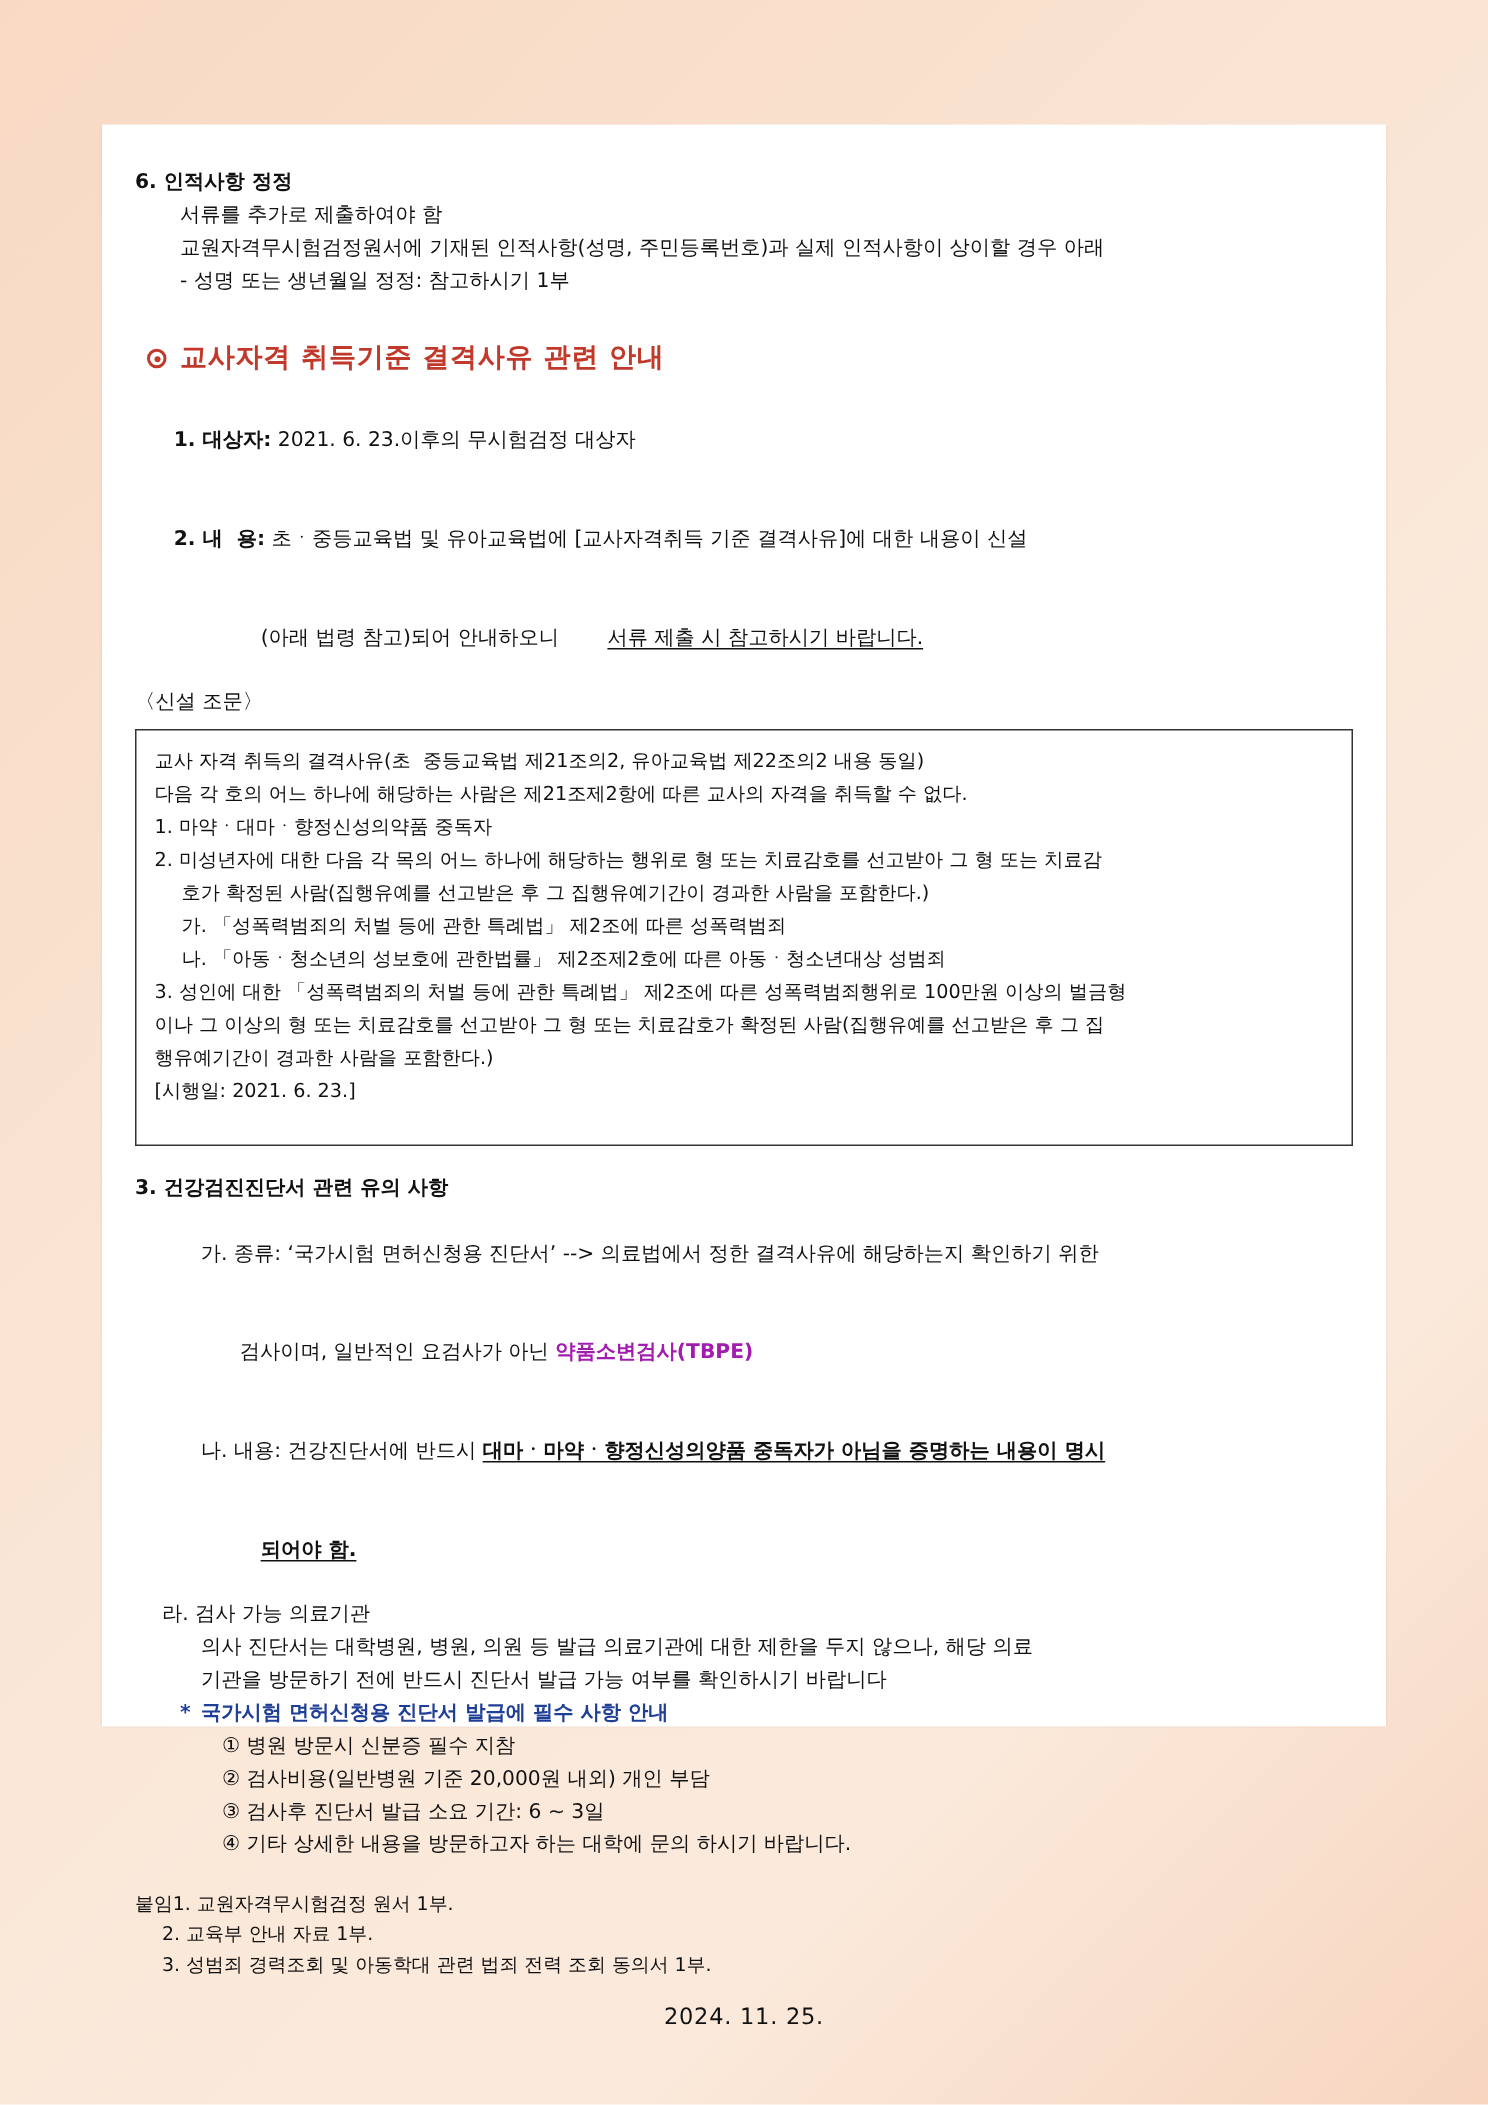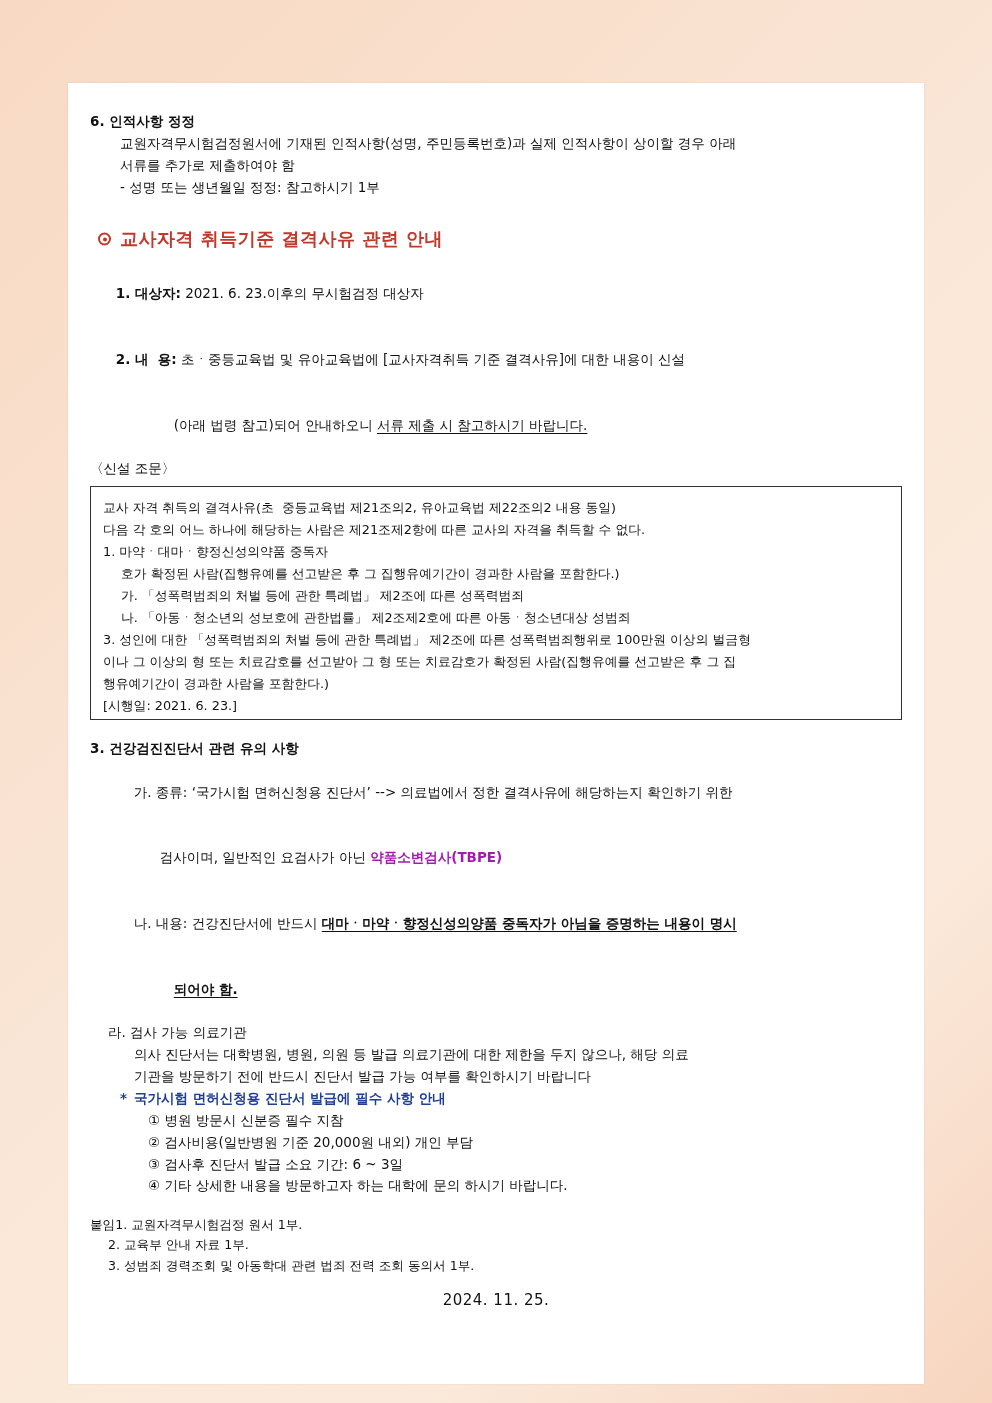--- a/index.html
+++ b/index.html
@@ -11,21 +11,21 @@
     height: 1403px;
     background: linear-gradient(135deg, #f8d9c4 0%, #f9e0cd 25%, #fae7d8 50%, #fbeadc 75%, #f7d5bf 100%);
     font-family: "DejaVu Sans", "Liberation Sans", sans-serif;
     overflow: hidden;
   }
   .page {
     position: absolute;
     left: 68px;
     top: 83px;
     width: 856px;
-    height: 1301px;
+    height: 1068px;
     background: #ffffff;
     box-shadow: 0 0 2px rgba(0,0,0,0.08);
   }
   .inner {
     position: absolute;
     left: 22px;
     top: 28px;
     right: 22px;
     font-size: 13.5px;
     color: #111;
@@ -66,28 +66,28 @@
     content: "";
     position: absolute;
     left: 2.5px;
     top: 2.5px;
     width: 4px;
     height: 4px;
     border-radius: 50%;
     background: #c0392b;
   }
 
-  .underline { text-decoration: underline; text-underline-offset: 3px; }
+  .underline { text-decoration: underline; text-underline-offset: 3px; margin-left: 28px; }
   .navy { color: #a21caf; font-weight: bold; }
   .bold-u { font-weight: bold; text-decoration: underline; text-underline-offset: 3px; }
 
   .lawbox {
     border: 1px solid #333;
     margin-top: 6px;
-    padding: 10px 12px 2px 12px;
+    padding: 10px 12px 24px 12px;
     font-size: 12.8px;
     line-height: 1.72;
   }
   .lawbox .l { white-space: pre-wrap; }
 
   .starline {
     color: #1f3f96;
     font-weight: bold;
     padding-left: 44px;
     position: relative;
@@ -108,22 +108,22 @@
     letter-spacing: 0.5px;
   }
 </style>
 </head>
 <body>
 
 <div class="page">
   <div class="inner">
 
     <div class="row b">6. 인적사항 정정</div>
+    <div class="row ind2">서류를 추가로 제출하여야 함</div>
     <div class="row ind2">교원자격무시험검정원서에 기재된 인적사항(성명, 주민등록번호)과 실제 인적사항이 상이할 경우 아래</div>
-    <div class="row ind2">서류를 추가로 제출하여야 함</div>
     <div class="row ind2">- 성명 또는 생년월일 정정: 참고하시기 1부</div>
 
     <div class="gap-l"></div>
 
     <div class="redhead">
       <span class="bullet"></span>
       <span>교사자격 취득기준 결격사유 관련 안내</span>
     </div>
 
     <div class="gap-s"></div>
@@ -136,20 +136,21 @@
     </div>
     <div class="row ind4">
       <span>(아래 법령 참고)되어 안내하오니 </span><span class="underline">서류 제출 시 참고하시기 바랍니다.</span>
     </div>
     <div class="row">〈신설 조문〉</div>
 
     <div class="lawbox">
       <div class="l">교사 자격 취득의 결격사유(초  중등교육법 제21조의2, 유아교육법 제22조의2 내용 동일)</div>
       <div class="l">다음 각 호의 어느 하나에 해당하는 사람은 제21조제2항에 따른 교사의 자격을 취득할 수 없다.</div>
       <div class="l">1. 마약ㆍ대마ㆍ향정신성의약품 중독자</div>
+      <div class="l">2. 미성년자에 대한 다음 각 목의 어느 하나에 해당하는 행위로 형 또는 치료감호를 선고받아 그 형 또는 치료감</div>
       <div class="l ind1">호가 확정된 사람(집행유예를 선고받은 후 그 집행유예기간이 경과한 사람을 포함한다.)</div>
       <div class="l ind1">가. 「성폭력범죄의 처벌 등에 관한 특례법」 제2조에 따른 성폭력범죄</div>
       <div class="l ind1">나. 「아동ㆍ청소년의 성보호에 관한법률」 제2조제2호에 따른 아동ㆍ청소년대상 성범죄</div>
       <div class="l">3. 성인에 대한 「성폭력범죄의 처벌 등에 관한 특례법」 제2조에 따른 성폭력범죄행위로 100만원 이상의 벌금형</div>
       <div class="l">이나 그 이상의 형 또는 치료감호를 선고받아 그 형 또는 치료감호가 확정된 사람(집행유예를 선고받은 후 그 집</div>
       <div class="l">행유예기간이 경과한 사람을 포함한다.)</div>
       <div class="l">[시행일: 2021. 6. 23.]</div>
     </div>
 
     <div class="gap-m"></div>

